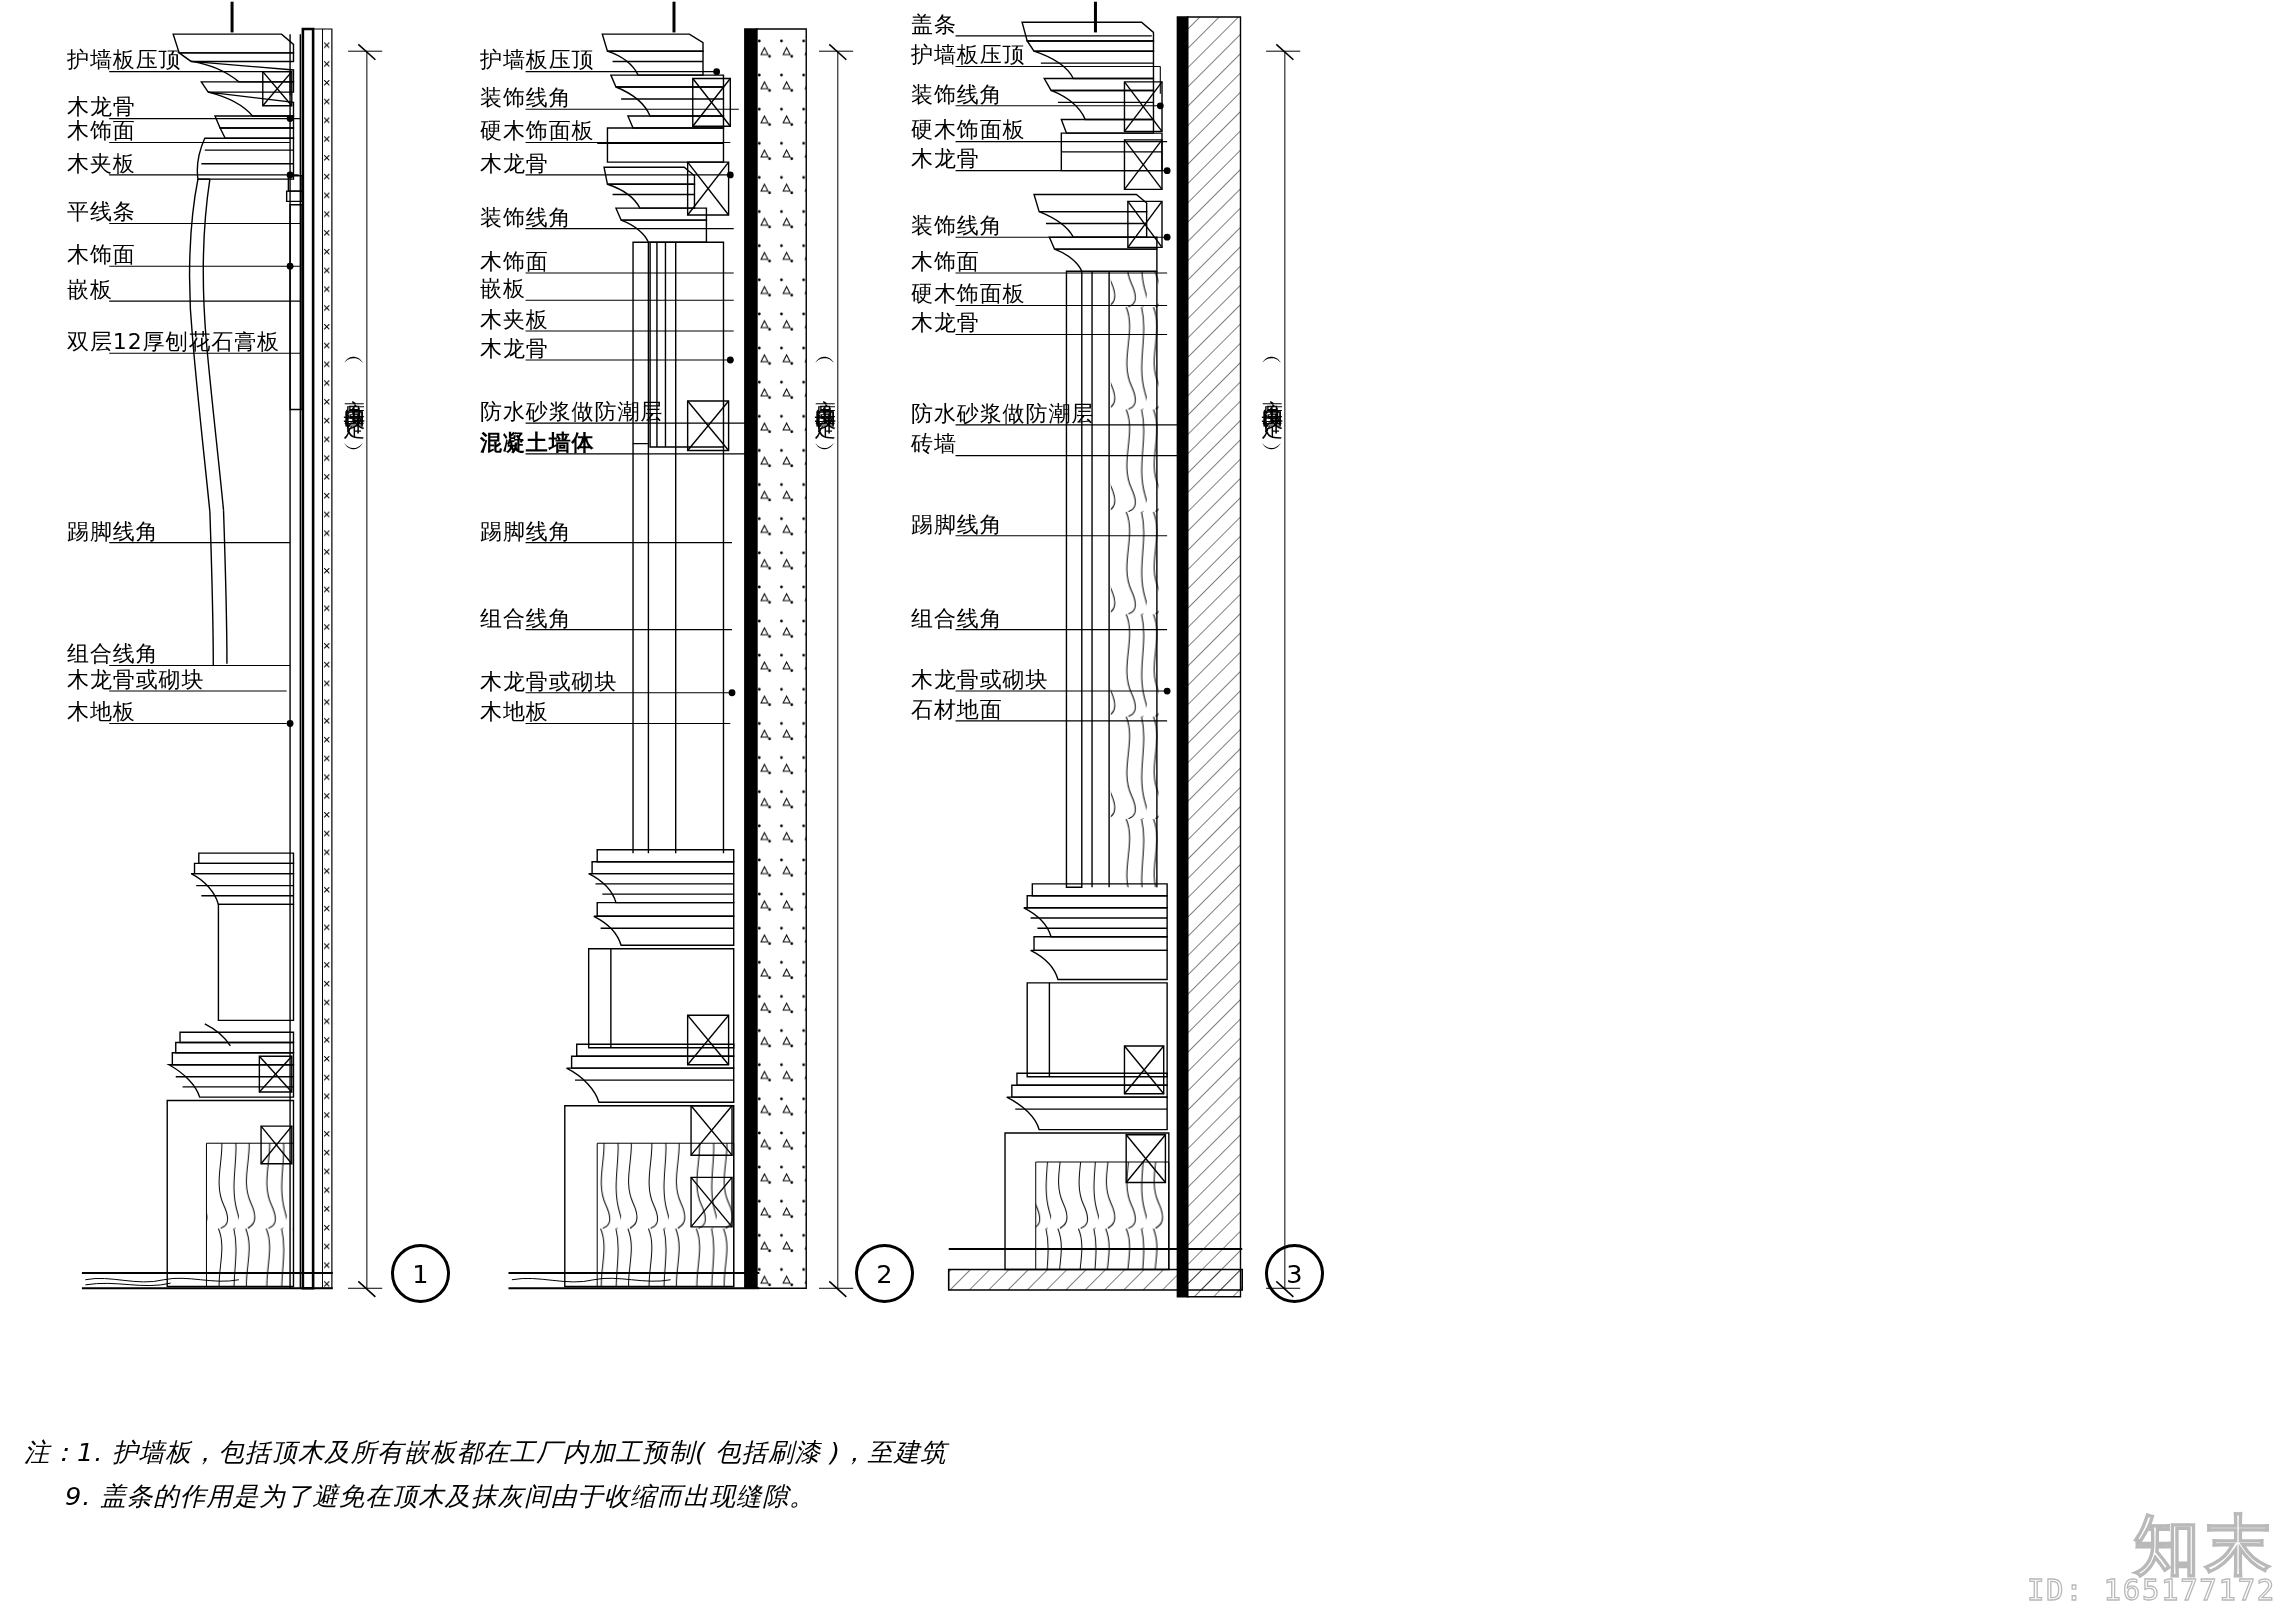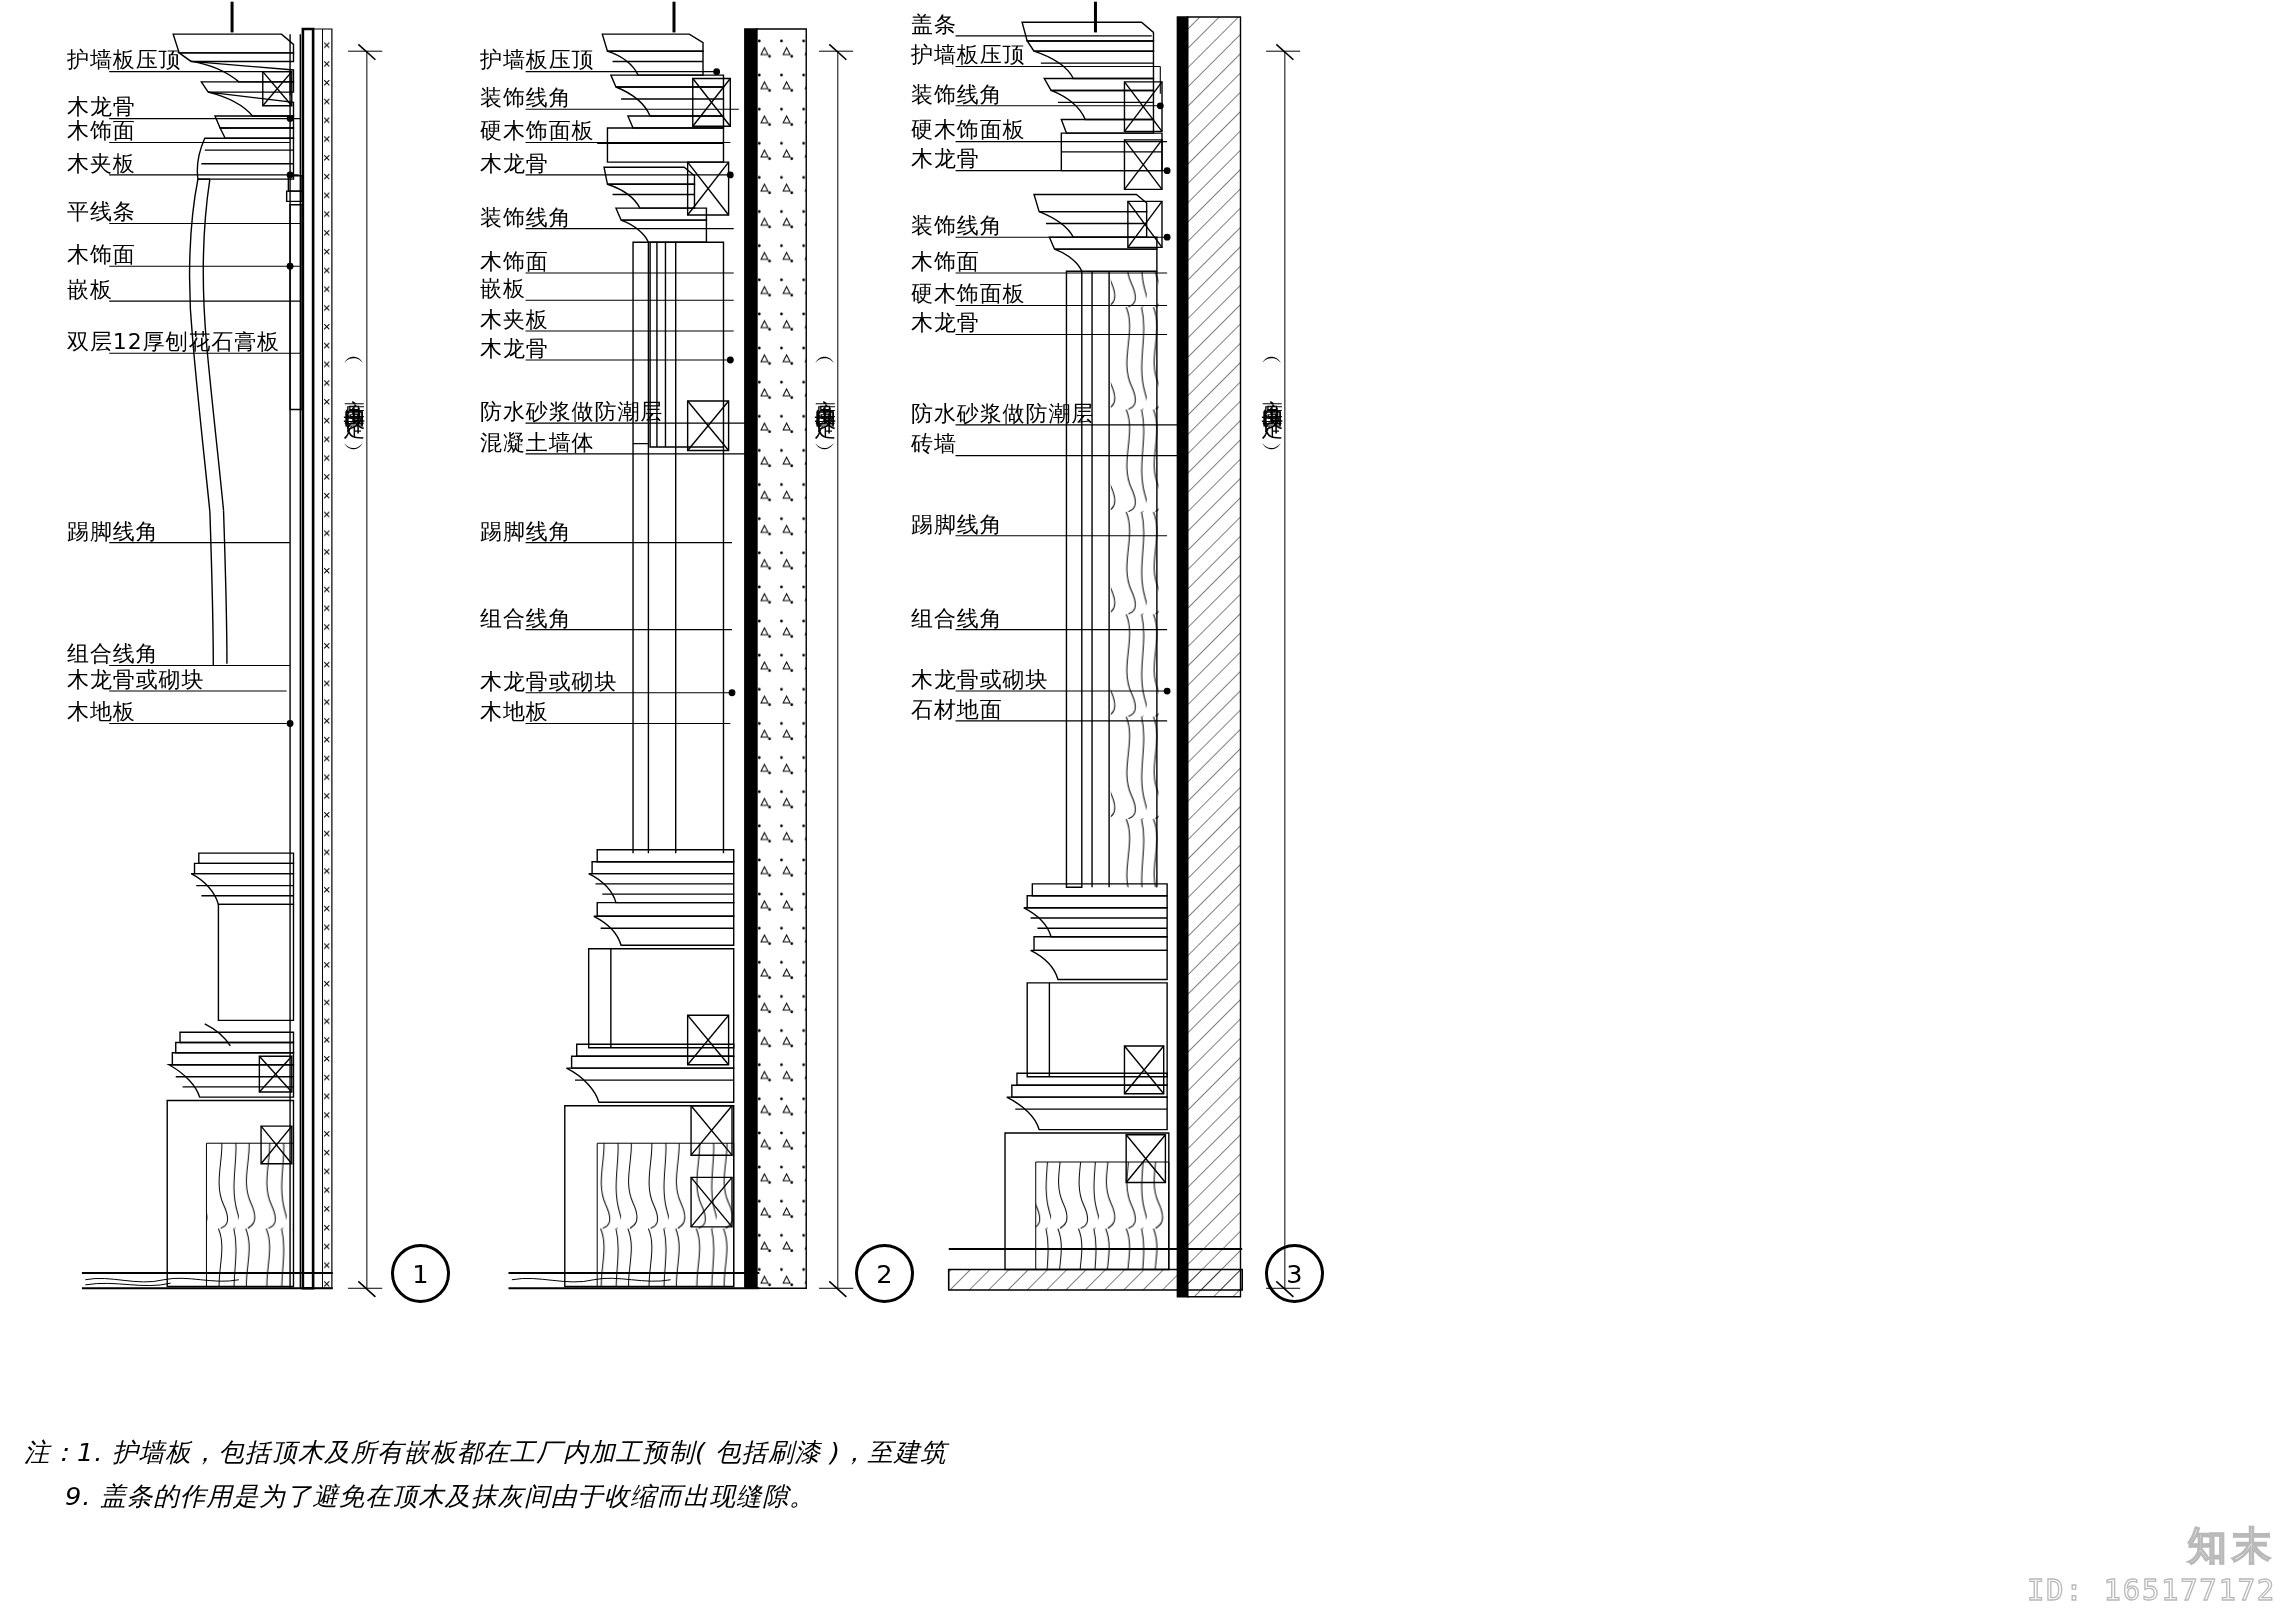--- a/index.html
+++ b/index.html
@@ -47,21 +47,21 @@
   }
   .notes div{white-space:nowrap;font-style:italic;}
   .notes .ind{padding-left:41px;}
 
   
   .wm{
     position:absolute;right:19px;bottom:13.7px;text-align:right;
     color:#ffffff;
   }
   .wm .mark{
-    font-size:39px;font-weight:bold;letter-spacing:5.1px;line-height:55px;
+    font-size:66px;font-weight:bold;letter-spacing:5.1px;line-height:55px;
     color:#fff;
     -webkit-text-stroke:1.3px #b9b9b9;
     text-shadow:0 0 0 #b9b9b9;
   }
   .wm .idtxt{
     font-size:29px;letter-spacing:1.7px;line-height:34px;color:#fff;
     -webkit-text-stroke:1.3px #b9b9b9;
     font-family:"DejaVu Sans Mono","Liberation Mono",monospace;
   }
 
@@ -428,21 +428,21 @@
     <div class="lbl" style="left:480px;top:49px;">护墙板压顶</div>
     <div class="lbl" style="left:480px;top:87px;">装饰线角</div>
     <div class="lbl" style="left:480px;top:120px;">硬木饰面板</div>
     <div class="lbl" style="left:480px;top:153px;">木龙骨</div>
     <div class="lbl" style="left:480px;top:207px;">装饰线角</div>
     <div class="lbl" style="left:480px;top:251px;">木饰面</div>
     <div class="lbl" style="left:480px;top:278px;">嵌板</div>
     <div class="lbl" style="left:480px;top:309px;">木夹板</div>
     <div class="lbl" style="left:480px;top:338px;">木龙骨</div>
     <div class="lbl" style="left:480px;top:401px;">防水砂浆做防潮层</div>
-    <div class="lbl" style="left:480px;top:432px;">混凝土墙体</div>
+    <div class="lbl" style="left:480px;top:432px;font-weight:bold;">混凝土墙体</div>
     <div class="lbl" style="left:480px;top:521px;">踢脚线角</div>
     <div class="lbl" style="left:480px;top:608px;">组合线角</div>
     <div class="lbl" style="left:480px;top:671px;">木龙骨或砌块</div>
     <div class="lbl" style="left:480px;top:701px;">木地板</div>
     <div class="vdim" style="left:811px;top:350px;">（ 高度由设计定 ）</div>
     <div class="bubble" style="left:855px;top:1244px;">
       <span>2</span>
     </div>
   </div>
 

